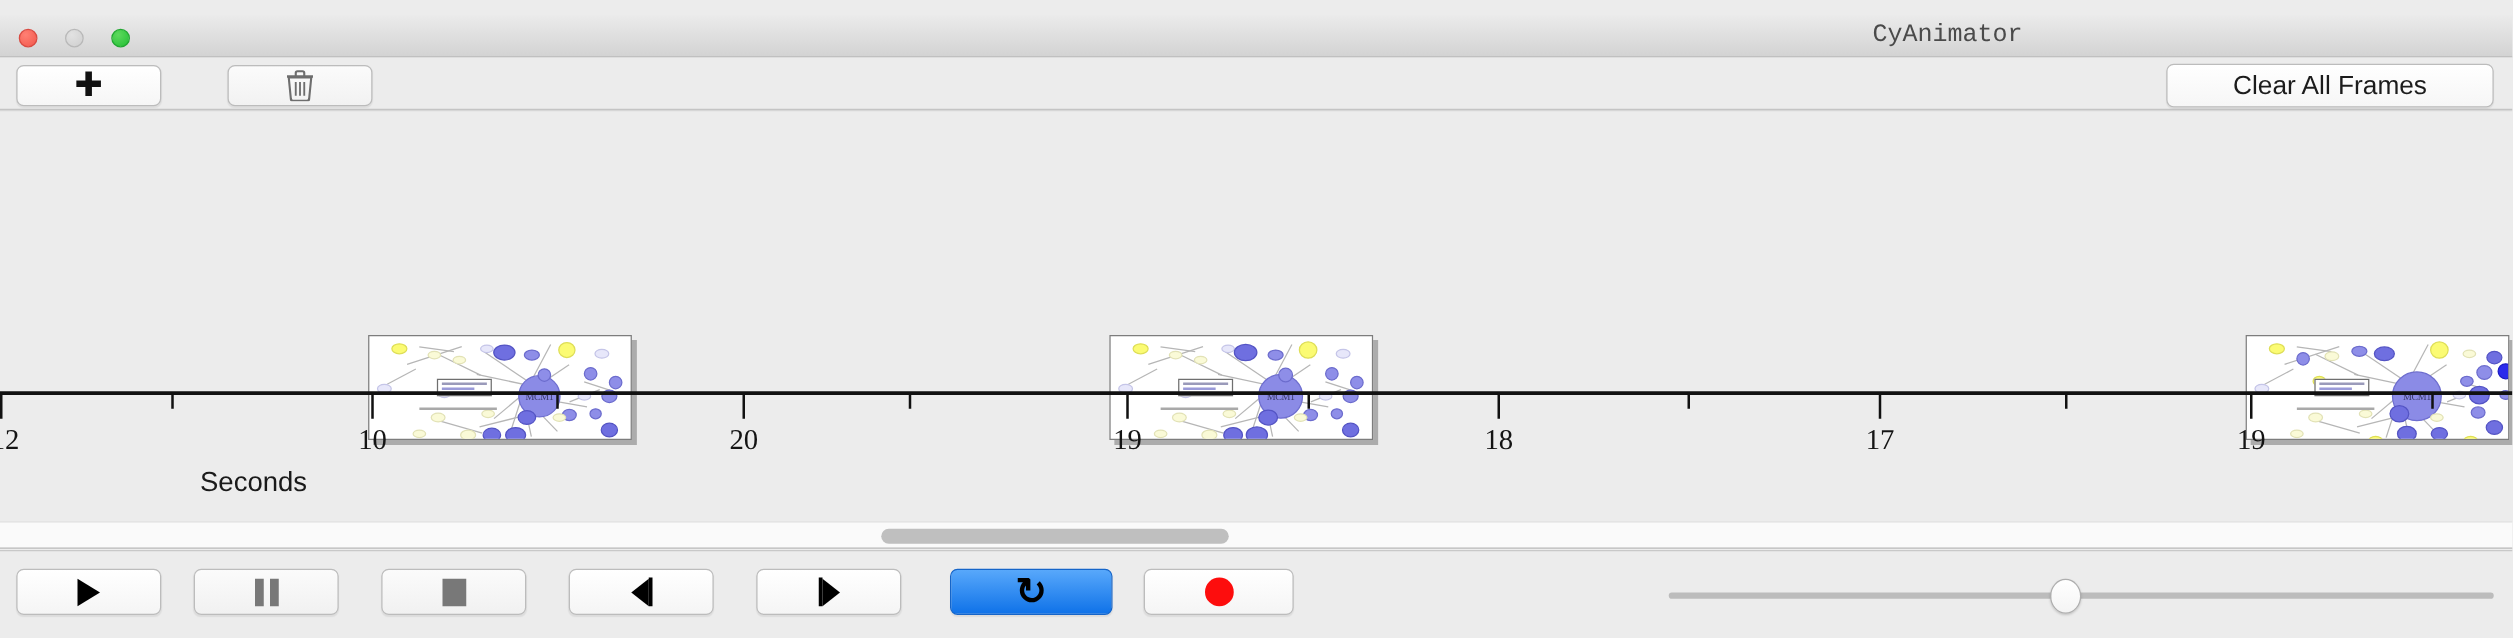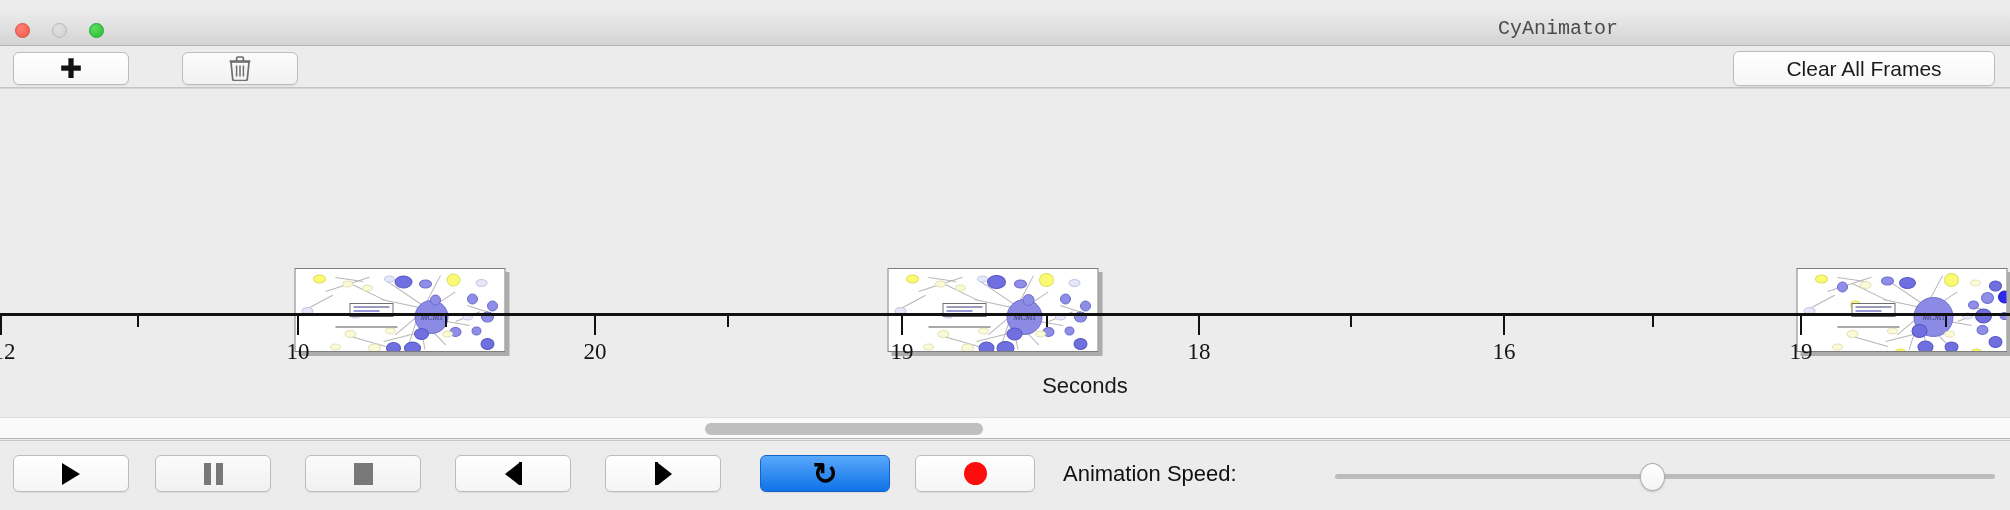--- a/index.html
+++ b/index.html
@@ -159,21 +159,21 @@
     font-size: 23px;
     color: #141414;
     transform: translateX(-50%);
     white-space: nowrap;
     font-family: "Liberation Serif", serif;
   }
   .axis-title {
     position: absolute;
     top: 284px;
     width: 2010px;
-    text-align: center;
+    text-align: left;
     font-size: 22px;
     color: #1a1a1a;
   }
   .axis-title span { padding-left: 160px; }
 
   
   .frame {
     position: absolute;
     top: 215px;
     width: 211px; height: 84px;
@@ -566,21 +566,21 @@
     <div class="tick major" style="left:901px;"></div>
     <div class="tick major" style="left:1198px;"></div>
     <div class="tick major" style="left:1503px;"></div>
     <div class="tick major" style="left:1800px;"></div>
 
     <div class="tick-label" style="left:4px;">12</div>
     <div class="tick-label" style="left:298px;">10</div>
     <div class="tick-label" style="left:595px;">20</div>
     <div class="tick-label" style="left:902px;">19</div>
     <div class="tick-label" style="left:1199px;">18</div>
-    <div class="tick-label" style="left:1504px;">16</div>
+    <div class="tick-label" style="left:1504px;">17</div>
     <div class="tick-label" style="left:1801px;">19</div>
 
     <div class="axis-title">
       <span>Seconds</span>
     </div>
   </div>
 
   <div class="hscroll">
     <div class="hscroll-thumb" style="left: 705px; width: 278px;"></div>
   </div>
@@ -617,21 +617,20 @@
     </div>
 
     <div class="cbtn active" style="left:760px; width:130px;">
       <span class="glyph glyph-loop">↻</span>
     </div>
 
     <div class="cbtn" style="left:915px; width:120px;">
       <span class="glyph glyph-record"></span>
     </div>
 
-    <div class="speed-label">Animation Speed:</div>
 
     <div class="slider">
       <div class="slider-track"></div>
       <div class="slider-thumb" id="speed-thumb" style="left: 48%;"></div>
     </div>
   </div>
 
 </div>
 
 </body></html>

